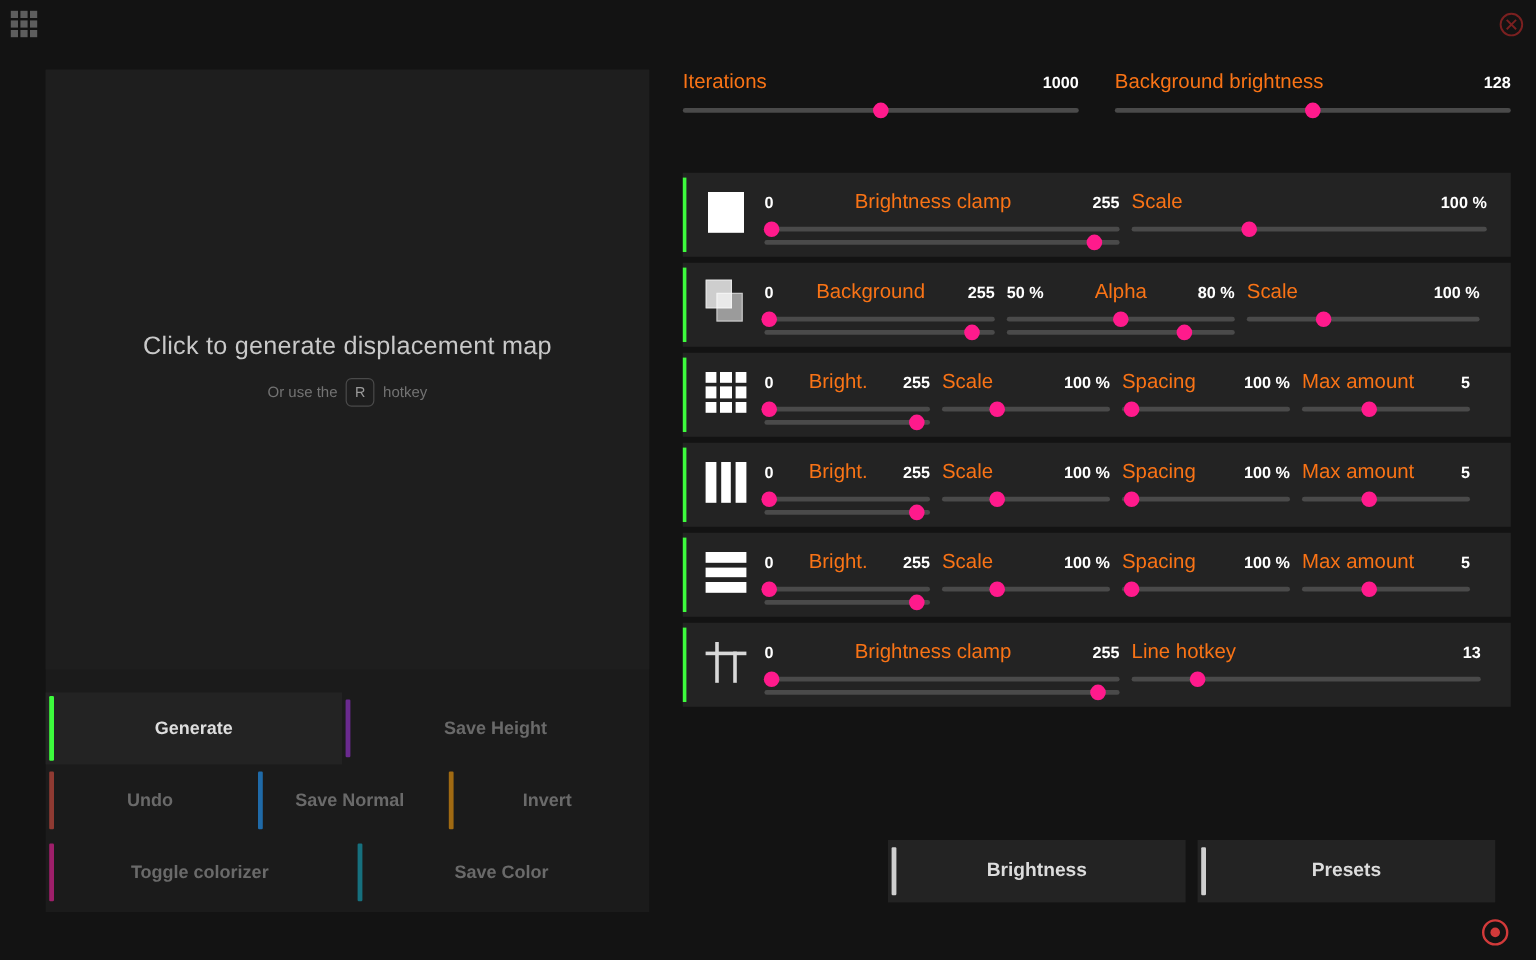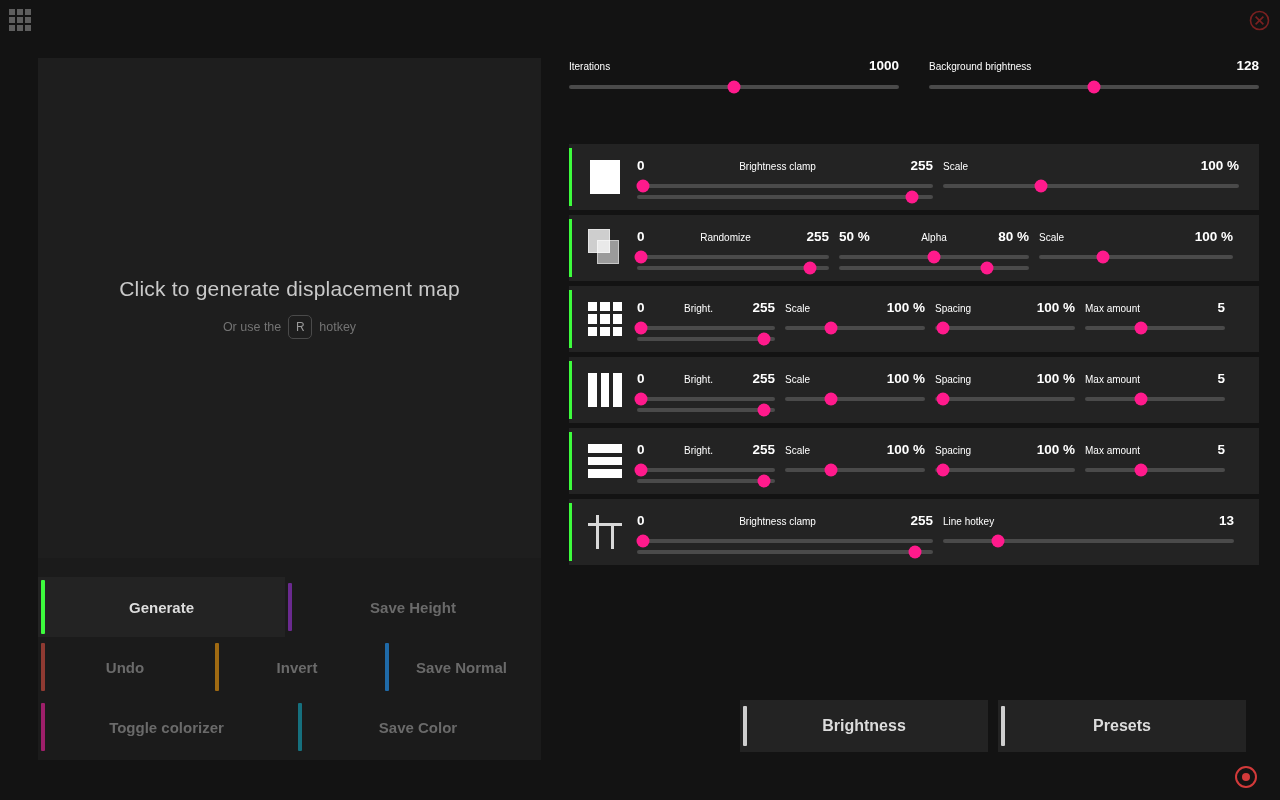--- a/index.html
+++ b/index.html
@@ -78,21 +78,21 @@
 
   
   .right-panel { position: absolute; left: 551px; top: 40px; width: 729px; height: 760px; }
 
   .global-row {
     position: absolute; left: 18px; top: 18px;
     width: 690px; display: flex; gap: 30px;
   }
   .global-slider { width: 330px; }
   .slider-head { display: flex; justify-content: space-between; align-items: baseline; }
-  .slider-head .lbl { font-size: 10px; color: #ffffff; }
+  .slider-head .lbl { font-size: 17px; color: #f97316; }
   .slider-head .val { font-size: 13.5px; color: #ffffff; font-weight: bold; }
 
   .track {
     position: relative; height: 4px; border-radius: 2px;
     background: #4a4a4a; margin-top: 12px;
   }
   .knob {
     position: absolute; top: 50%; transform: translate(-50%, -50%);
     width: 13px; height: 13px; border-radius: 50%;
     background: #ff1a8c; cursor: pointer;
@@ -212,27 +212,27 @@
         <div class="lbtn" style="width:256px">
           <span class="bar" style="background:#6a2a8f"></span>
           <span>Save Height</span>
         </div>
       </div>
       <div class="btn-row">
         <div class="lbtn" style="width:174px">
           <span class="bar" style="background:#8f3a32"></span>
           <span>Undo</span>
         </div>
+        <div class="lbtn" style="width:159px">
+          <span class="bar" style="background:#1f6aa8"></span>
+          <span>Save Normal</span>
+        </div>
         <div class="lbtn" style="width:170px">
           <span class="bar" style="background:#a06a12"></span>
           <span>Invert</span>
-        </div>
-        <div class="lbtn" style="width:159px">
-          <span class="bar" style="background:#1f6aa8"></span>
-          <span>Save Normal</span>
         </div>
       </div>
       <div class="btn-row">
         <div class="lbtn" style="width:257px">
           <span class="bar" style="background:#9e1f6a"></span>
           <span>Toggle colorizer</span>
         </div>
         <div class="lbtn" style="width:246px">
           <span class="bar" style="background:#16707e"></span>
           <span>Save Color</span>
@@ -300,21 +300,21 @@
           <div class="icon-cell">
             <span class="ic-stack">
               <i></i>
               <i></i>
             </span>
           </div>
           <div class="controls">
             <div class="ctrl" style="width: 192px;">
               <div class="slider-head">
                 <span class="val">0</span>
-                <span class="lbl">Randomize</span>
+                <span class="lbl">Background</span>
                 <span class="val">255</span>
               </div>
               <div class="track">
                 <span class="knob" style="left:2%"></span>
               </div>
               <div class="track track2">
                 <span class="knob" style="left:90%"></span>
               </div>
             </div>
             <div class="ctrl" style="width: 190px;">

